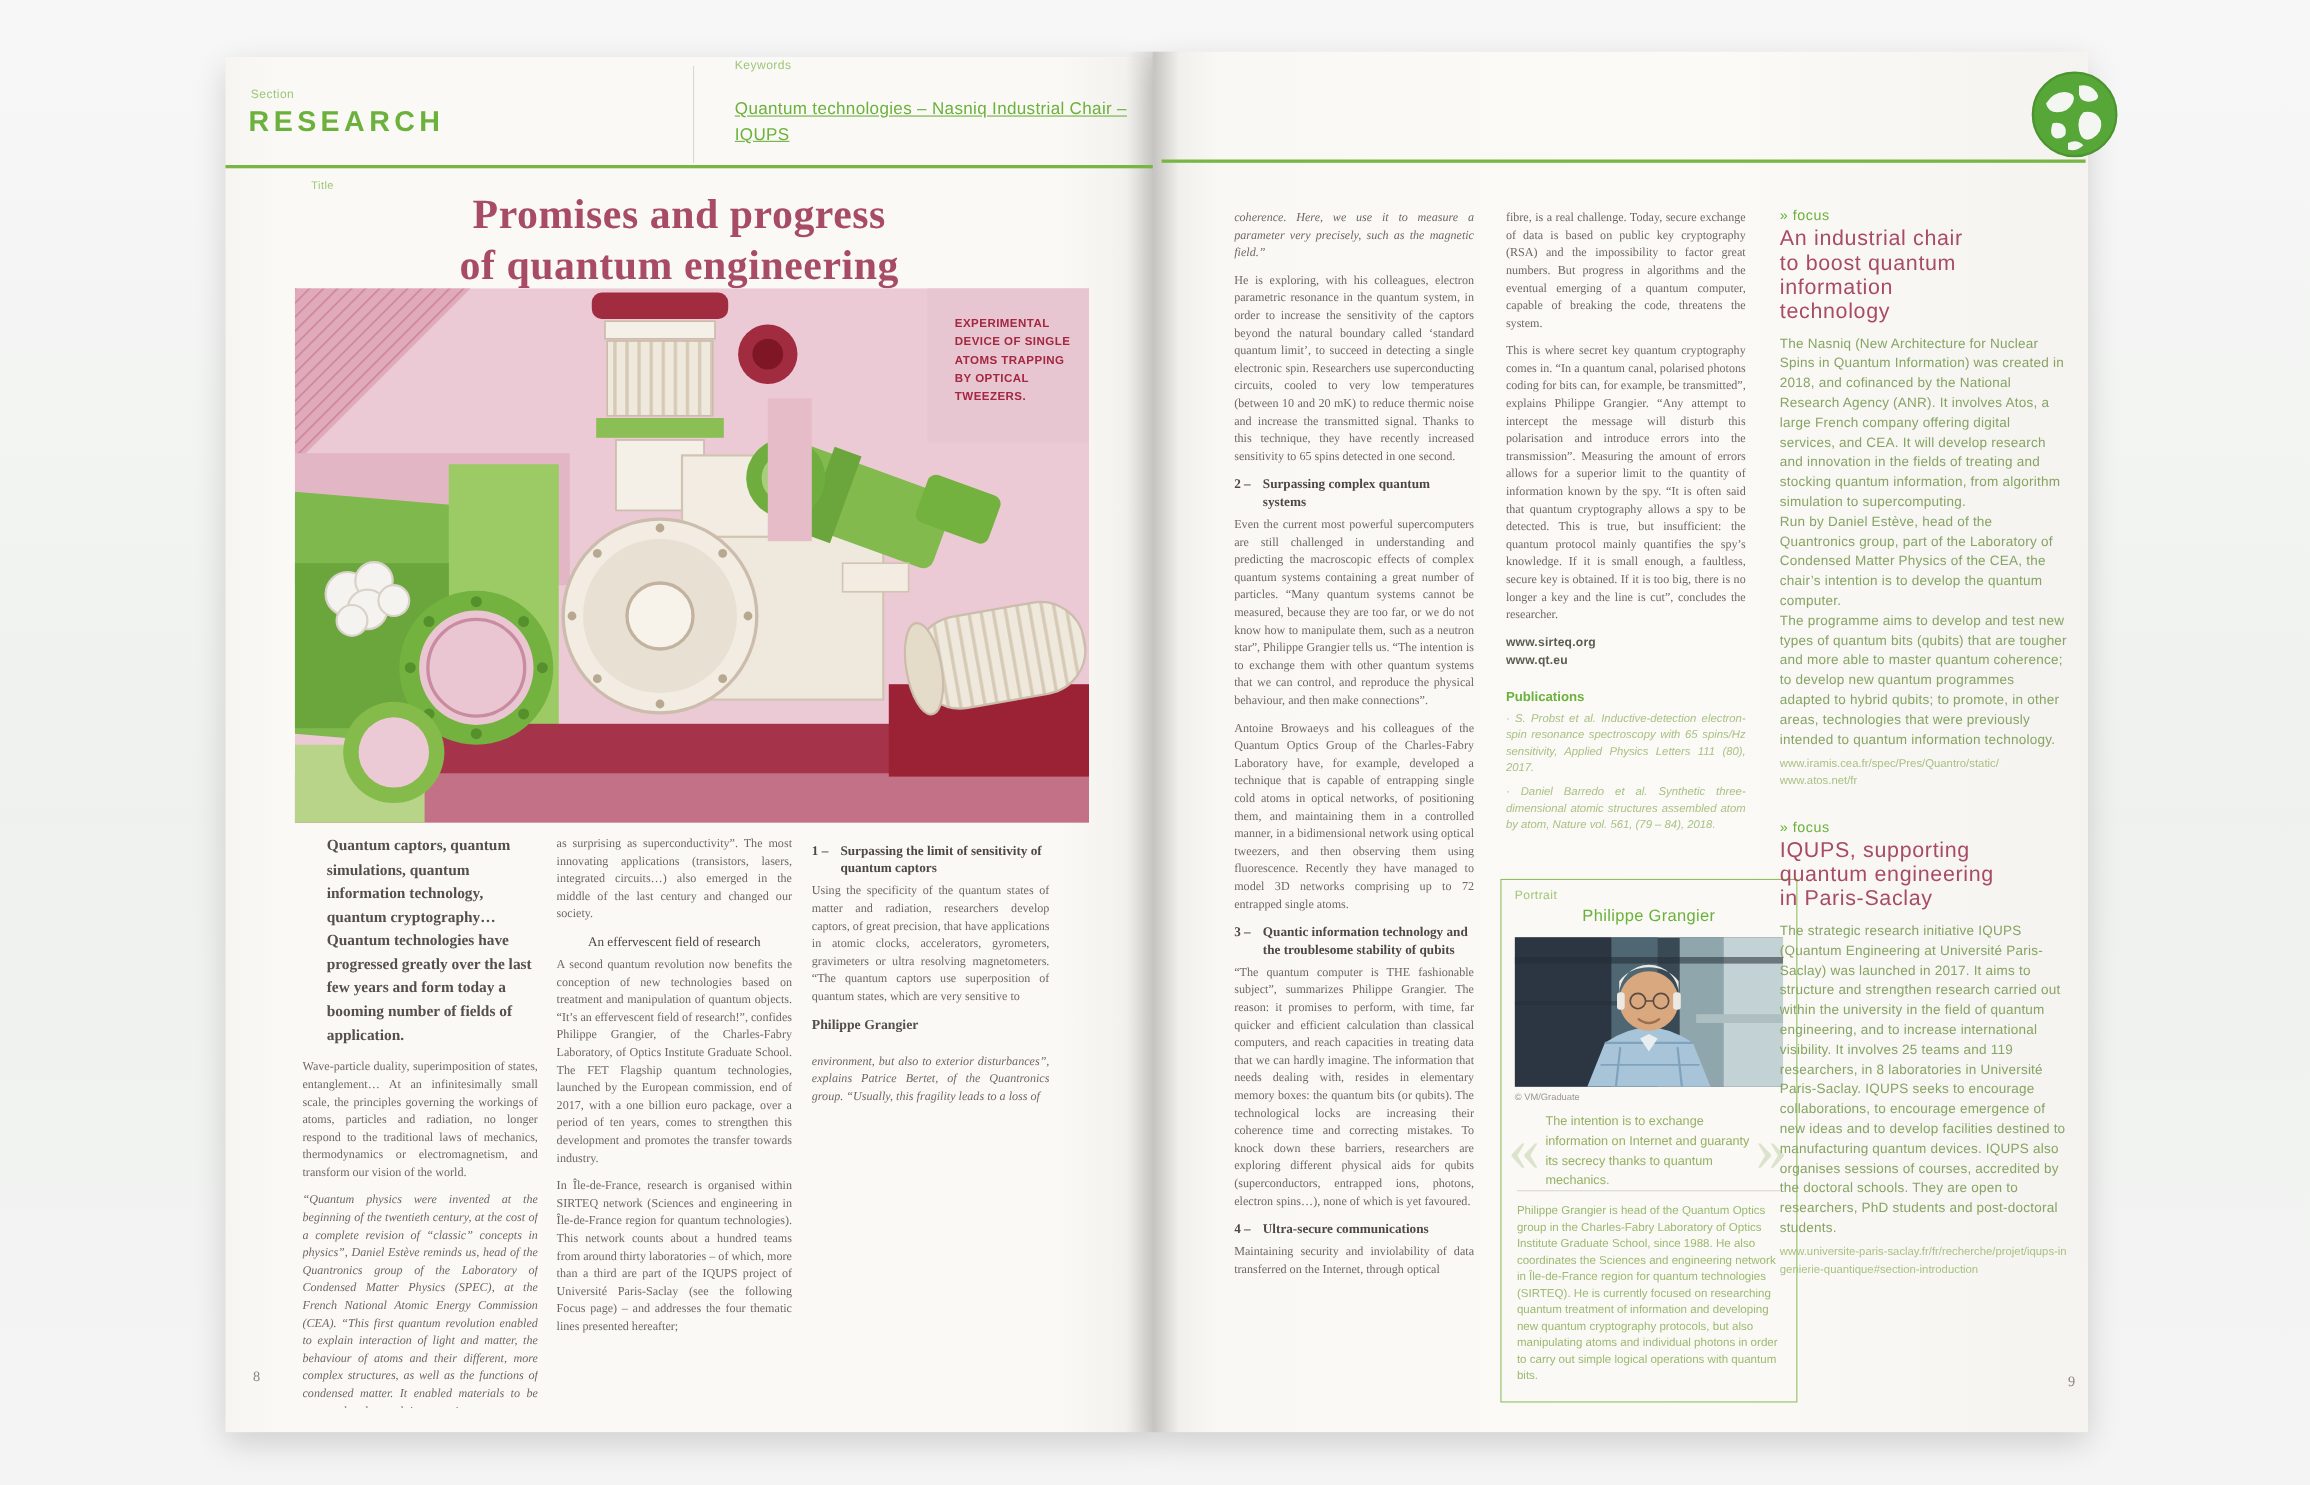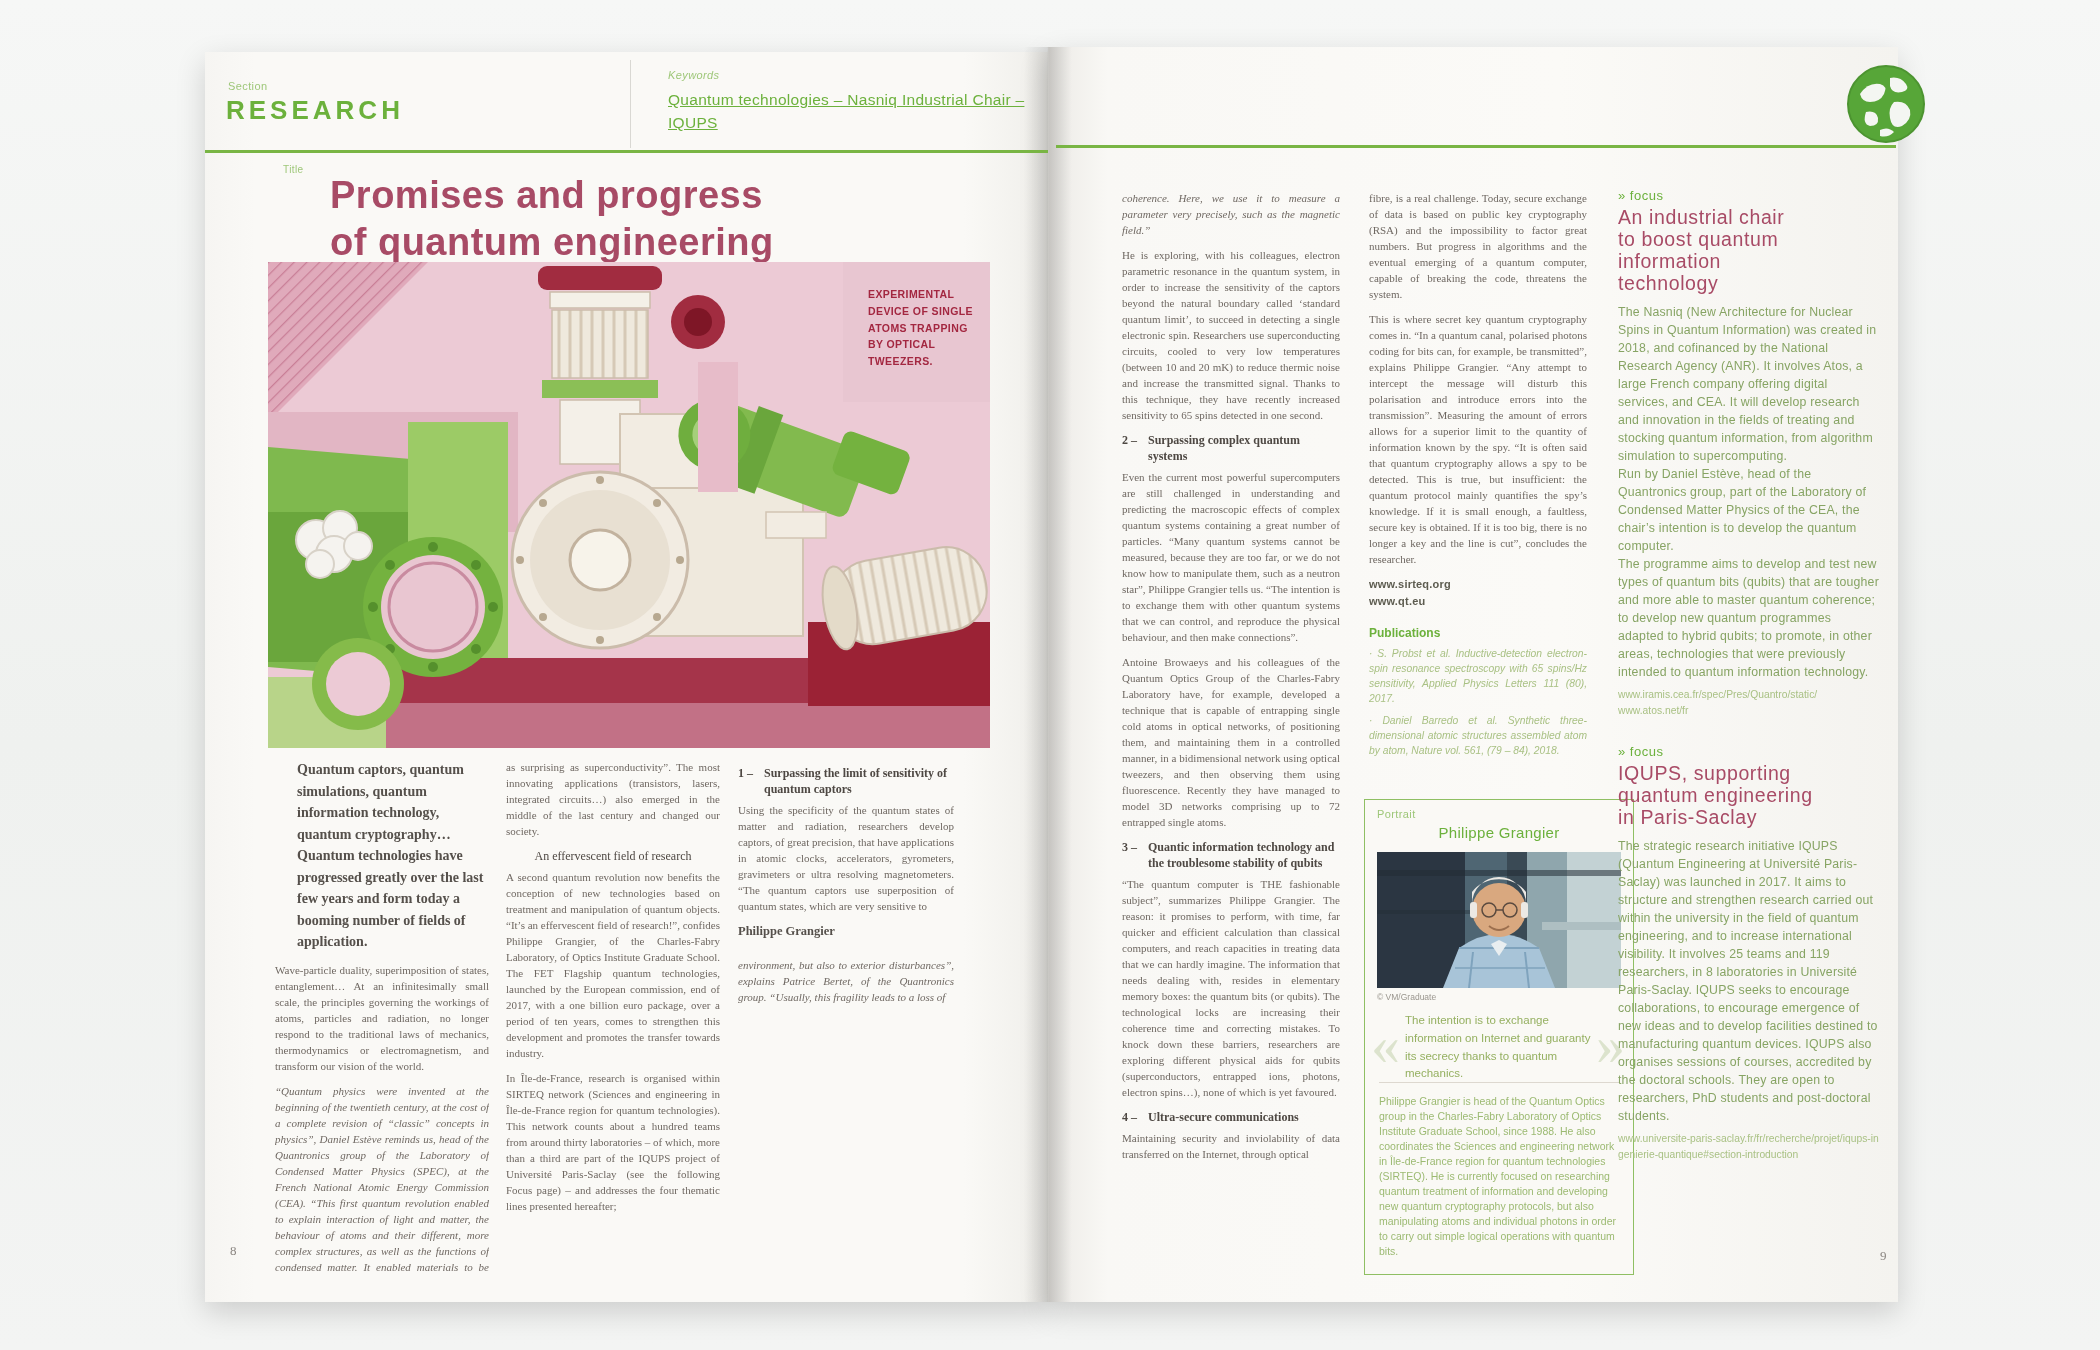--- a/index.html
+++ b/index.html
@@ -8,21 +8,21 @@
   .page{background:#faf9f6;box-shadow:0 10px 28px rgba(0,0,0,.16);}
   .page-left{left:205px;top:52px;width:843px;height:1250px;background:linear-gradient(90deg,#f6f5f2 0%,#faf9f6 6%,#faf9f6 90%,#efeeea 100%);}
   .page-right{left:1048px;top:47px;width:850px;height:1255px;background:linear-gradient(90deg,#eceae6 0%,#f9f8f5 7%,#fbfaf7 60%,#f4f3ef 100%);}
   .spine{left:1024px;top:47px;width:48px;height:1255px;background:linear-gradient(90deg,rgba(0,0,0,0) 0%,rgba(0,0,0,.10) 48%,rgba(0,0,0,.16) 52%,rgba(0,0,0,0) 100%);pointer-events:none;}
   .label-green{font-family:"Liberation Sans",sans-serif;font-size:11px;color:#9ec779;letter-spacing:.4px;}
   .section-title{font-family:"Liberation Sans",sans-serif;font-size:26px;color:#6cb13c;letter-spacing:4px;font-weight:bold;}
   .keywords{font-family:"Liberation Sans",sans-serif;font-size:15.5px;line-height:1.5;color:#6cb13c;letter-spacing:.3px;white-space:pre-line;text-decoration:underline;}
   .hrule{height:2.5px;background:#79b544;}
   .vrule{width:1px;background:#d9d8d3;}
 
-  .main-title{font-family:Liberation Sans, sans-serif;font-size:38px;line-height:1.23;color:#a84b66;text-align:left;letter-spacing:.5px;font-weight:bold;}
+  .main-title{font-family:Liberation Serif, serif;font-size:38px;line-height:1.23;color:#a84b66;text-align:center;letter-spacing:.5px;font-weight:bold;}
   .illo-caption{font-family:"Liberation Sans",sans-serif;font-size:10.5px;line-height:1.6;color:#a32740;font-weight:bold;letter-spacing:.4px;}
 
   .col{overflow:hidden;}
   .body-text{font-size:11px;line-height:16px;color:#6f6862;text-align:justify;}
   .body-text p{margin:0 0 9px 0;}
   .intro{font-size:14px;line-height:21.5px;font-weight:bold;color:#55504b;text-align:left;margin:0 0 13px 0;padding-left:22px;}
   .ital{font-style:italic;}
   .subhead{font-size:12px;font-weight:normal;color:#4e4843;text-align:center;margin:4px 0 5px 0;}
   .numhead{display:flex;margin:6px 0 5px 0;font-size:12px;font-weight:bold;color:#4e4843;text-align:left;line-height:16px;}
   .numhead .num{flex:0 0 26px;}
@@ -52,21 +52,21 @@
 
 <div class="canvas">
 
   <div class="abs page page-left"></div>
   <div class="abs page page-right"></div>
   <div class="abs spine"></div>
 
   <div class="abs label-green" style="left:228px;top:80px;">Section</div>
   <div class="abs section-title" style="left:226px;top:95px;">RESEARCH</div>
   <div class="abs vrule" style="left:630px;top:60px;height:88px;"></div>
-  <div class="abs label-green" style="left:668px;top:69px;font-style:italic;">Keywords</div>
+  <div class="abs label-green" style="left:668px;top:54px;">Keywords</div>
   <div class="abs keywords" style="left:668px;top:88px;width:360px;">Quantum technologies – Nasniq Industrial Chair –
 IQUPS</div>
   <div class="abs hrule" style="left:205px;top:150px;width:843px;"></div>
   <div class="abs hrule" style="left:1056px;top:145px;width:840px;"></div>
 
   <div class="abs" style="left:1846px;top:64px;width:80px;height:80px;">
     <svg width="80" height="80" viewBox="0 0 80 80">
       <circle cx="40" cy="40" r="38" fill="#57a638"></circle>
       <circle cx="40" cy="40" r="38" fill="none" stroke="#4c9430" stroke-width="2"></circle>
       <path d="M14 30 Q22 18 34 20 Q42 22 38 30 Q34 38 24 38 Q16 38 14 30Z" fill="#f4f6f2"></path>

